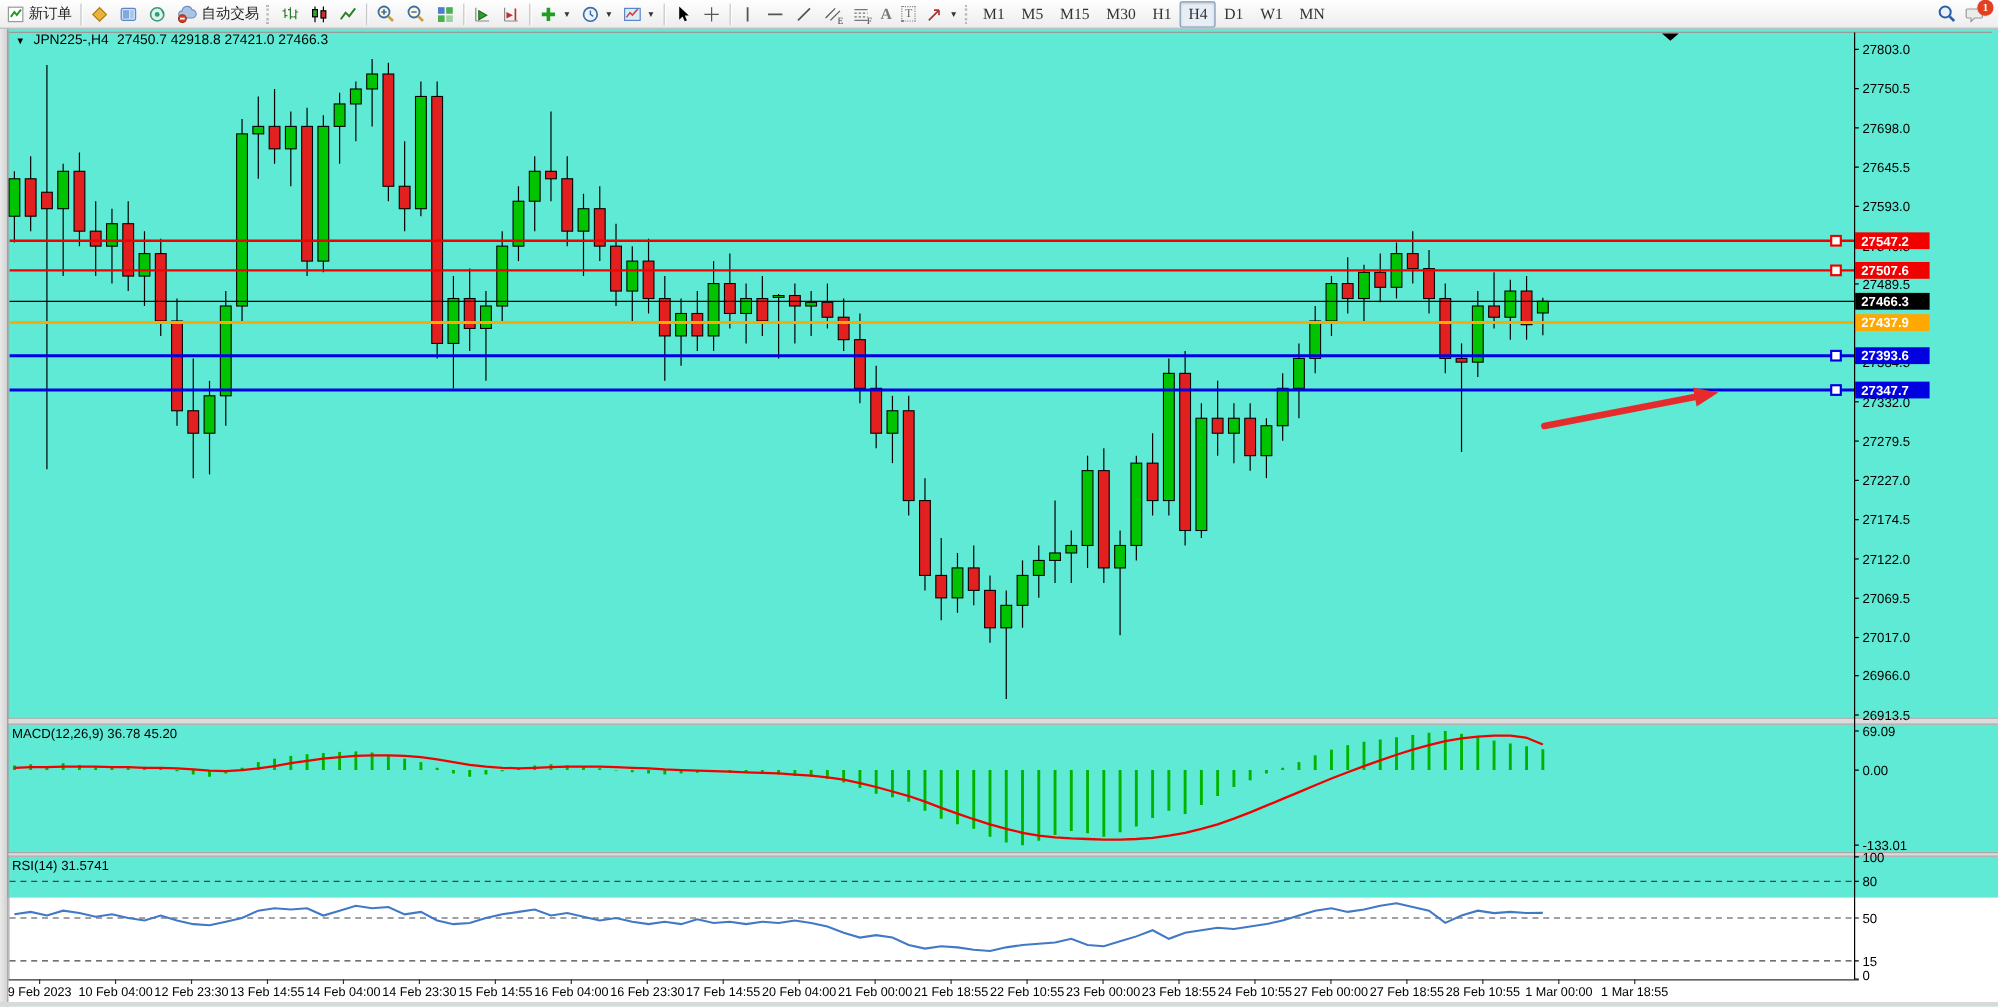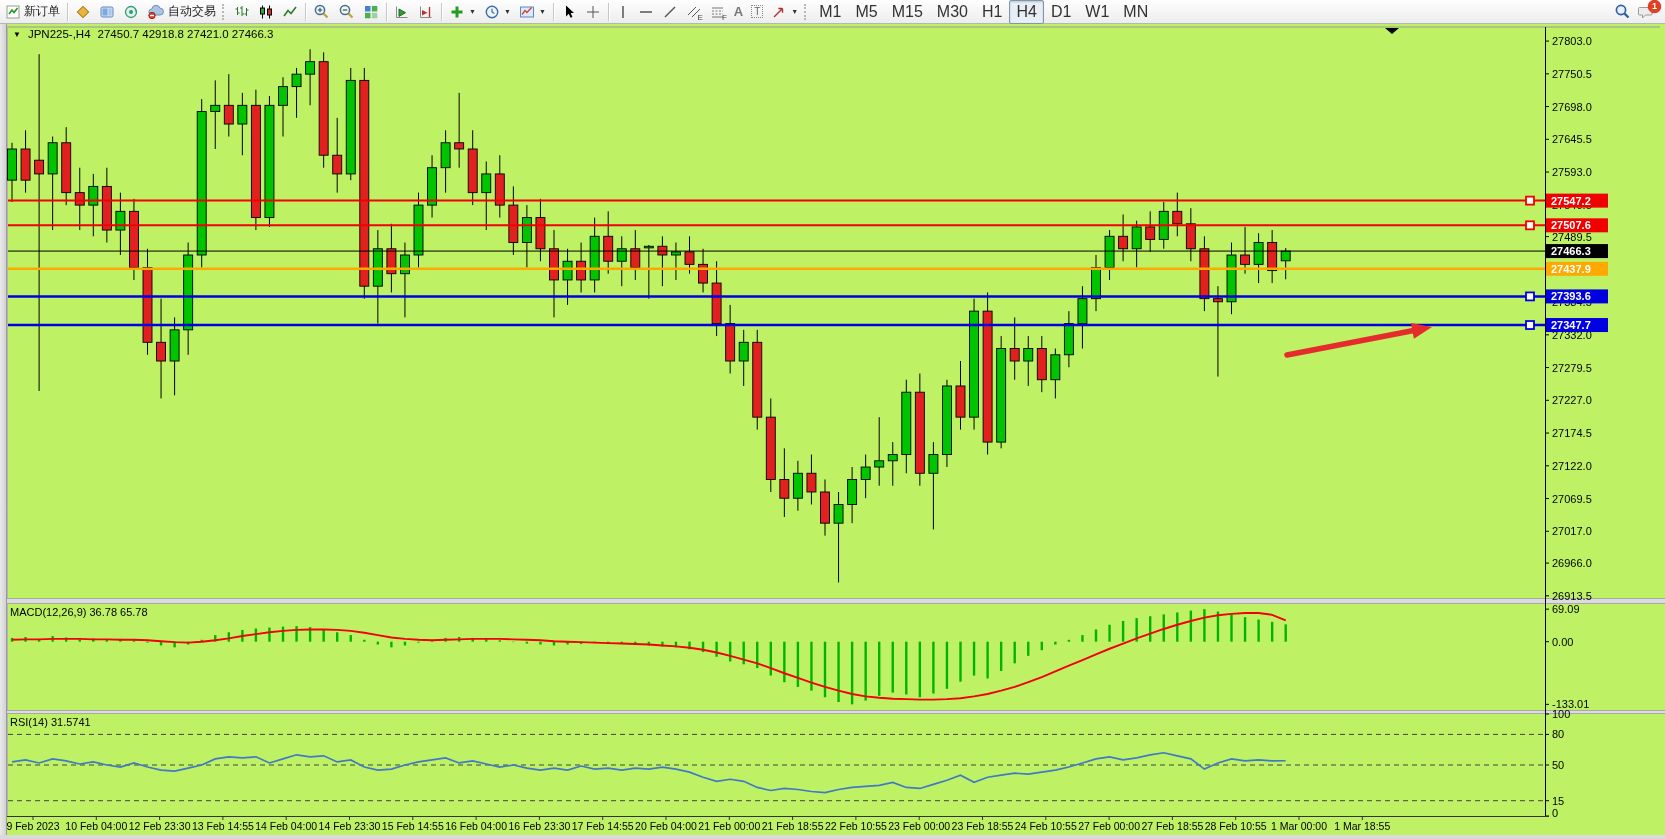--- a/index.html
+++ b/index.html
@@ -2,38 +2,38 @@
 <html><head>
 <meta charset="utf-8">
 <style>
   html,body{margin:0;padding:0;}
   body{width:1665px;height:839px;overflow:hidden;background:#fff;
        font-family:"Liberation Sans",sans-serif;position:relative;}
   
   .toolbar{position:absolute;top:0;left:0;width:1665px;height:24px;
     background:linear-gradient(#fefefe,#ededed);
     border-bottom:1px solid #b5b5b5;display:flex;align-items:center;
-    padding-left:1px;box-sizing:border-box;z-index:10;}
+    padding-left:1px;box-sizing:border-box;z-index:10;font-family:Liberation Serif, serif;}
   .tbtn{height:20px;display:flex;align-items:center;gap:3px;padding:0 4px;
     border-radius:2px;font-size:12px;color:#222;white-space:nowrap;}
   .grip{width:2px;height:16px;border-left:2px dotted #b9b9b9;margin:0 4px 0 2px;}
   .sep{width:1px;height:18px;background:#c6c6c6;box-shadow:1px 0 0 #fff;margin:0 3px;}
   .caret{font-size:7px;color:#333;margin-left:1px;}
-  .tf{font-size:16px;color:#333;padding:2px 6px;border:1px solid transparent;border-radius:2px;}
+  .tf{font-size:13px;color:#333;padding:2px 6px;border:1px solid transparent;border-radius:2px;}
   .tf.active{border:1px solid #7e97b0;background:#e7eef6;box-shadow:inset 0 1px 2px rgba(0,0,0,.18);}
   .iconbox{position:relative;display:inline-flex;align-items:center;justify-content:center;}
   .mini-letter{position:absolute;right:-1px;bottom:-2px;font-size:8px;color:#444;background:transparent;}
   .glyphA{font-size:13px;color:#777;font-weight:bold;}
   .dottedT{border:1px dotted #888;font-size:10px;color:#666;padding:0 2px;line-height:11px;}
   .right-tools{margin-left:auto;display:flex;align-items:center;margin-right:6px;gap:6px;}
   .badge{position:absolute;top:-4px;right:-6px;min-width:13px;height:13px;border-radius:7px;
     background:#e2401f;color:#fff;font-size:9px;line-height:13px;text-align:center;font-weight:bold;
     box-shadow:0 0 1px #903;}
   
-  .chart-wrap{position:absolute;top:24px;left:0;width:1665px;height:815px;background:#bef264;}
+  .chart-wrap{position:absolute;top:24px;left:0;width:1665px;height:724px;background:#5eead4;}
   .edge-left{position:absolute;top:24px;left:0;width:7px;height:815px;
     background:linear-gradient(90deg,#e9e9e9,#d2d2d2);border-right:1px solid #9a9a9a;box-sizing:border-box;z-index:4;}
   .edge-bottom{position:absolute;left:0;bottom:0;width:1665px;height:4px;background:#d9d9d9;z-index:4;}
   .overlay{position:absolute;font-size:11px;color:#000;z-index:3;white-space:nowrap;}
   .title-line{left:13px;top:4px;display:flex;align-items:center;gap:7px;font-size:11.5px;}
   .title-line .tri{font-size:8px;}
   .macd-label{left:10px;top:582px;}
   .rsi-label{left:10px;top:692px;}
   svg text{font-family:"Liberation Sans",sans-serif;}
 </style>
@@ -731,17 +731,17 @@
       <g>
         <line x1="1287" y1="331" x2="1412.3627747545054" y2="306.7920159094748" stroke="#e52b2b" stroke-width="5.5" stroke-linecap="round"></line>
         <polygon points="1432,303 1413.8795811182954,314.6469060076726 1410.8459683907154,298.937125811277" fill="#e52b2b"></polygon>
       </g>
     </svg>
   <div class="overlay title-line">
     <span class="tri">▼</span>
     <span>JPN225-,H4</span>
     <span>27450.7 42918.8 27421.0 27466.3</span>
   </div>
-  <div class="overlay macd-label">MACD(12,26,9) 36.78 65.78</div>
+  <div class="overlay macd-label">MACD(12,26,9) 36.78 45.20</div>
   <div class="overlay rsi-label">RSI(14) 31.5741</div>
 </div>
 <div class="edge-left"></div>
 <div class="edge-bottom"></div>
 
 </body></html>

